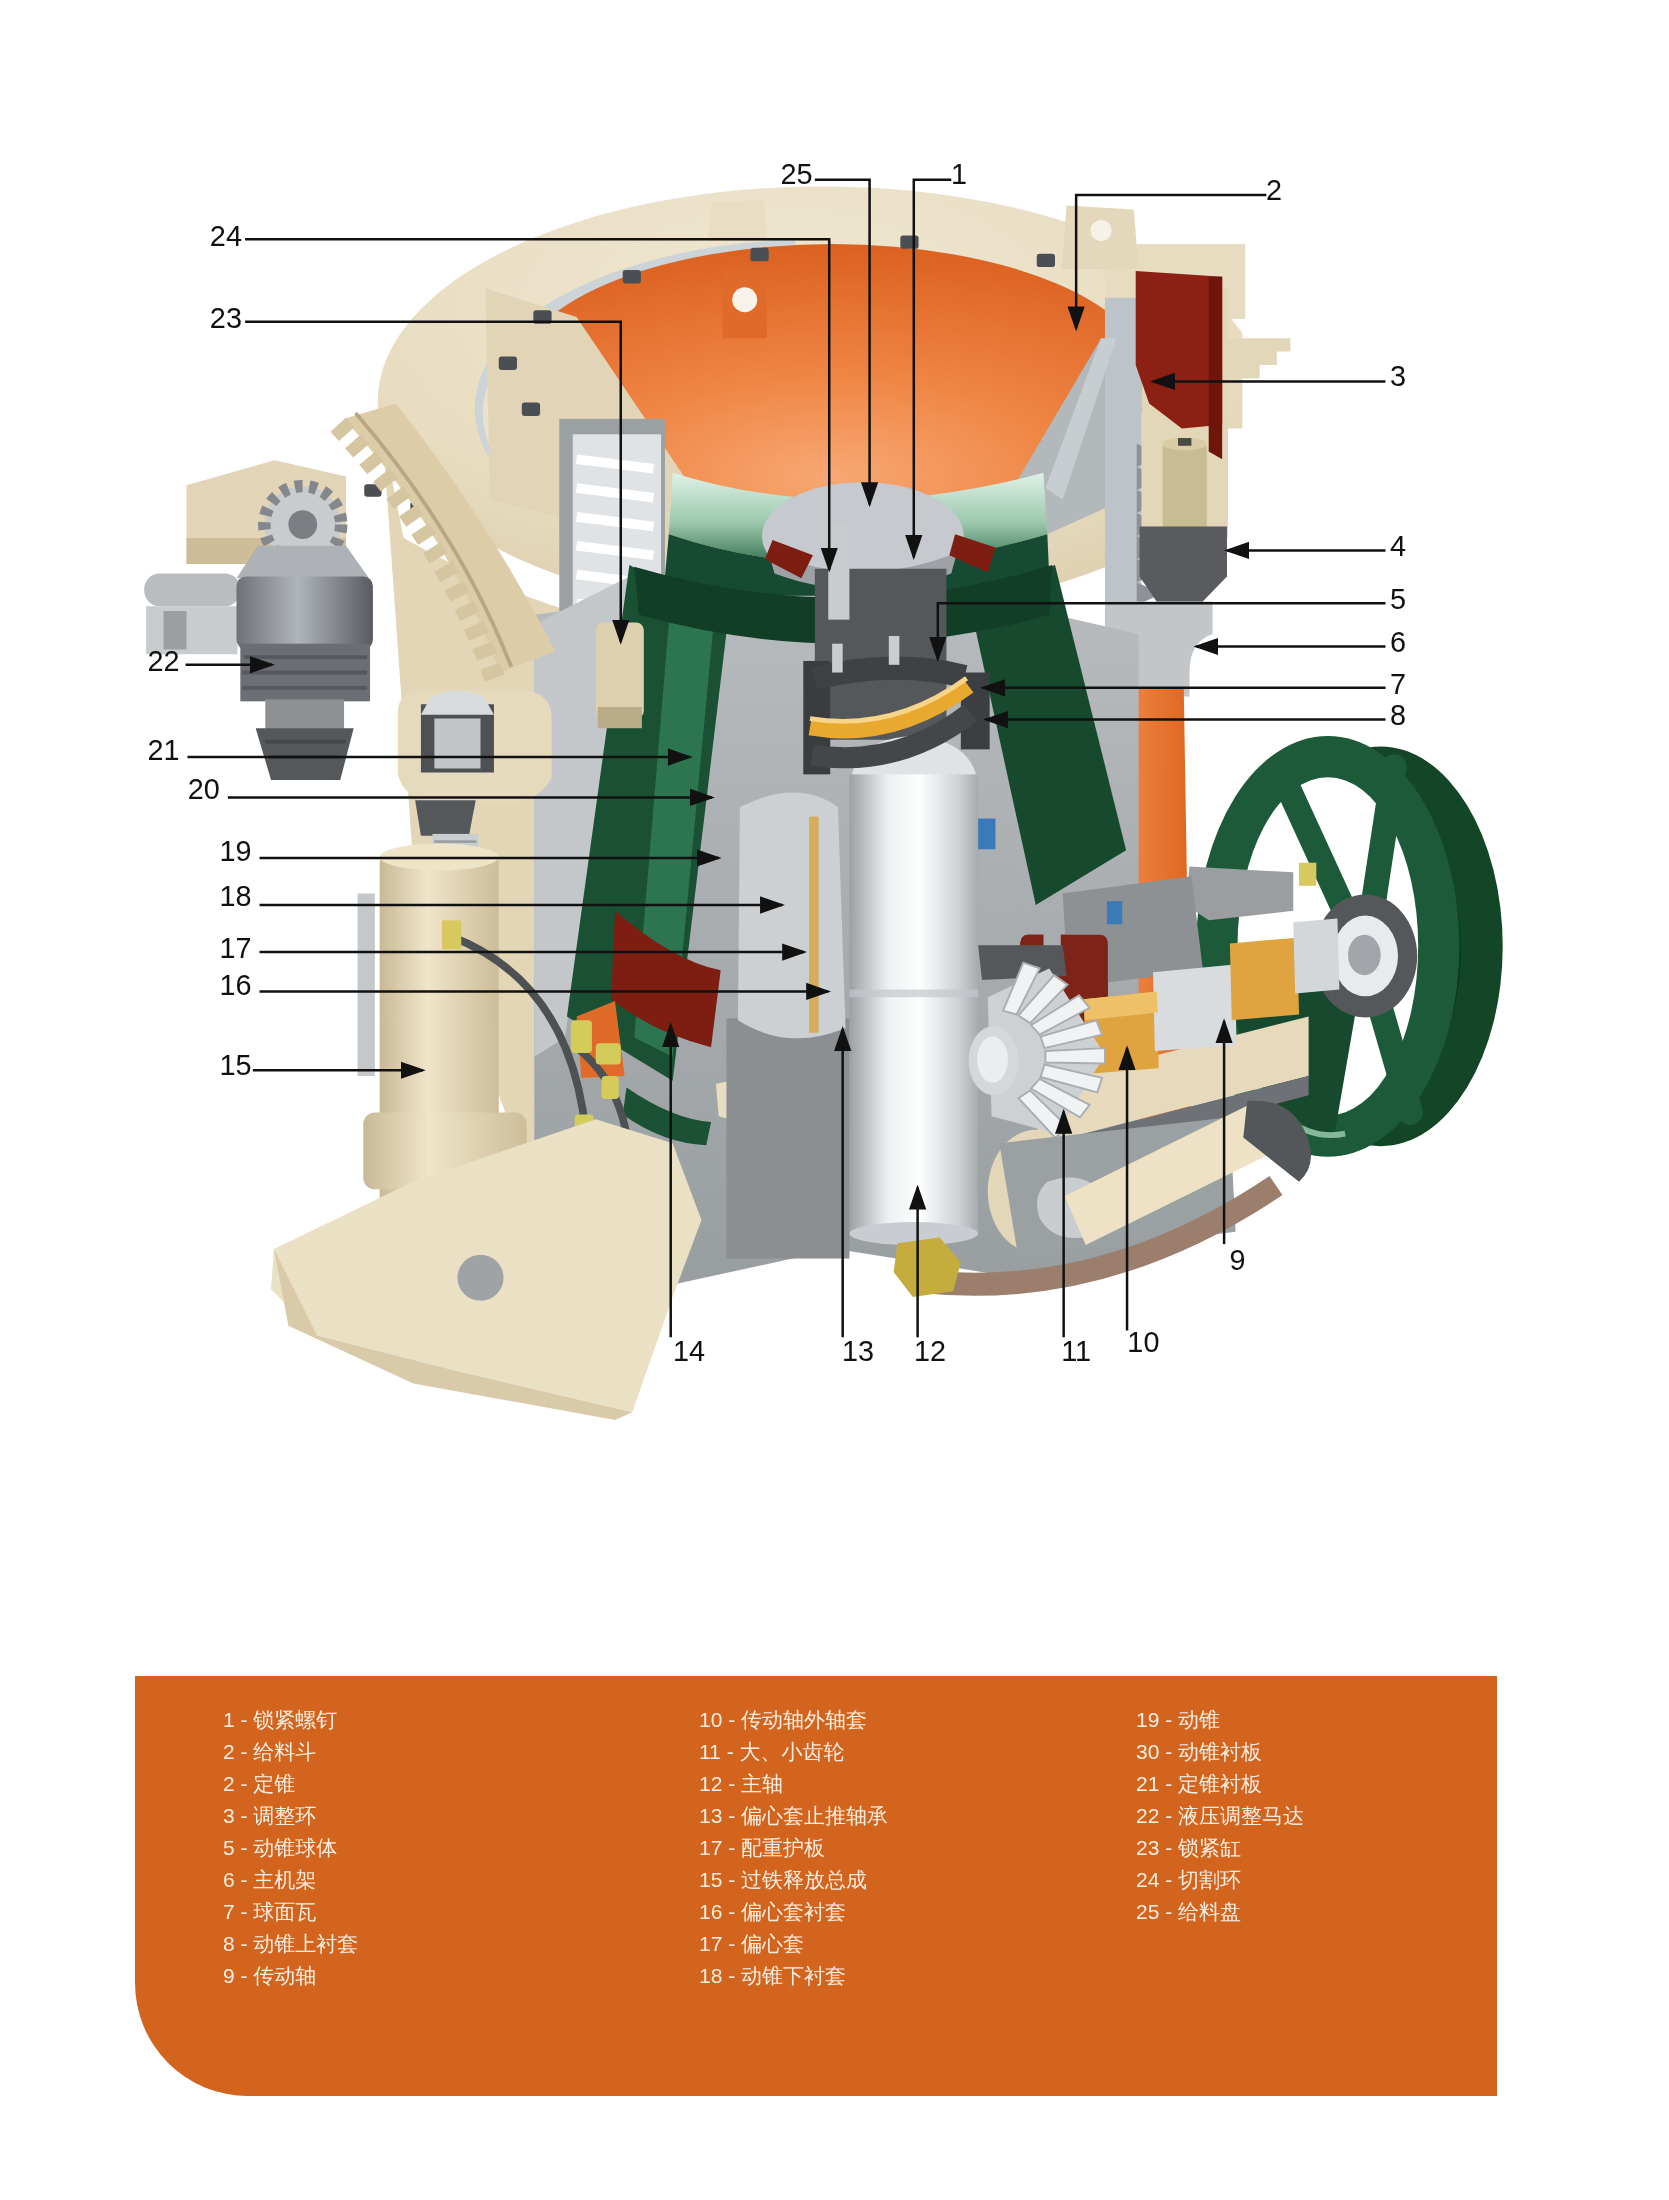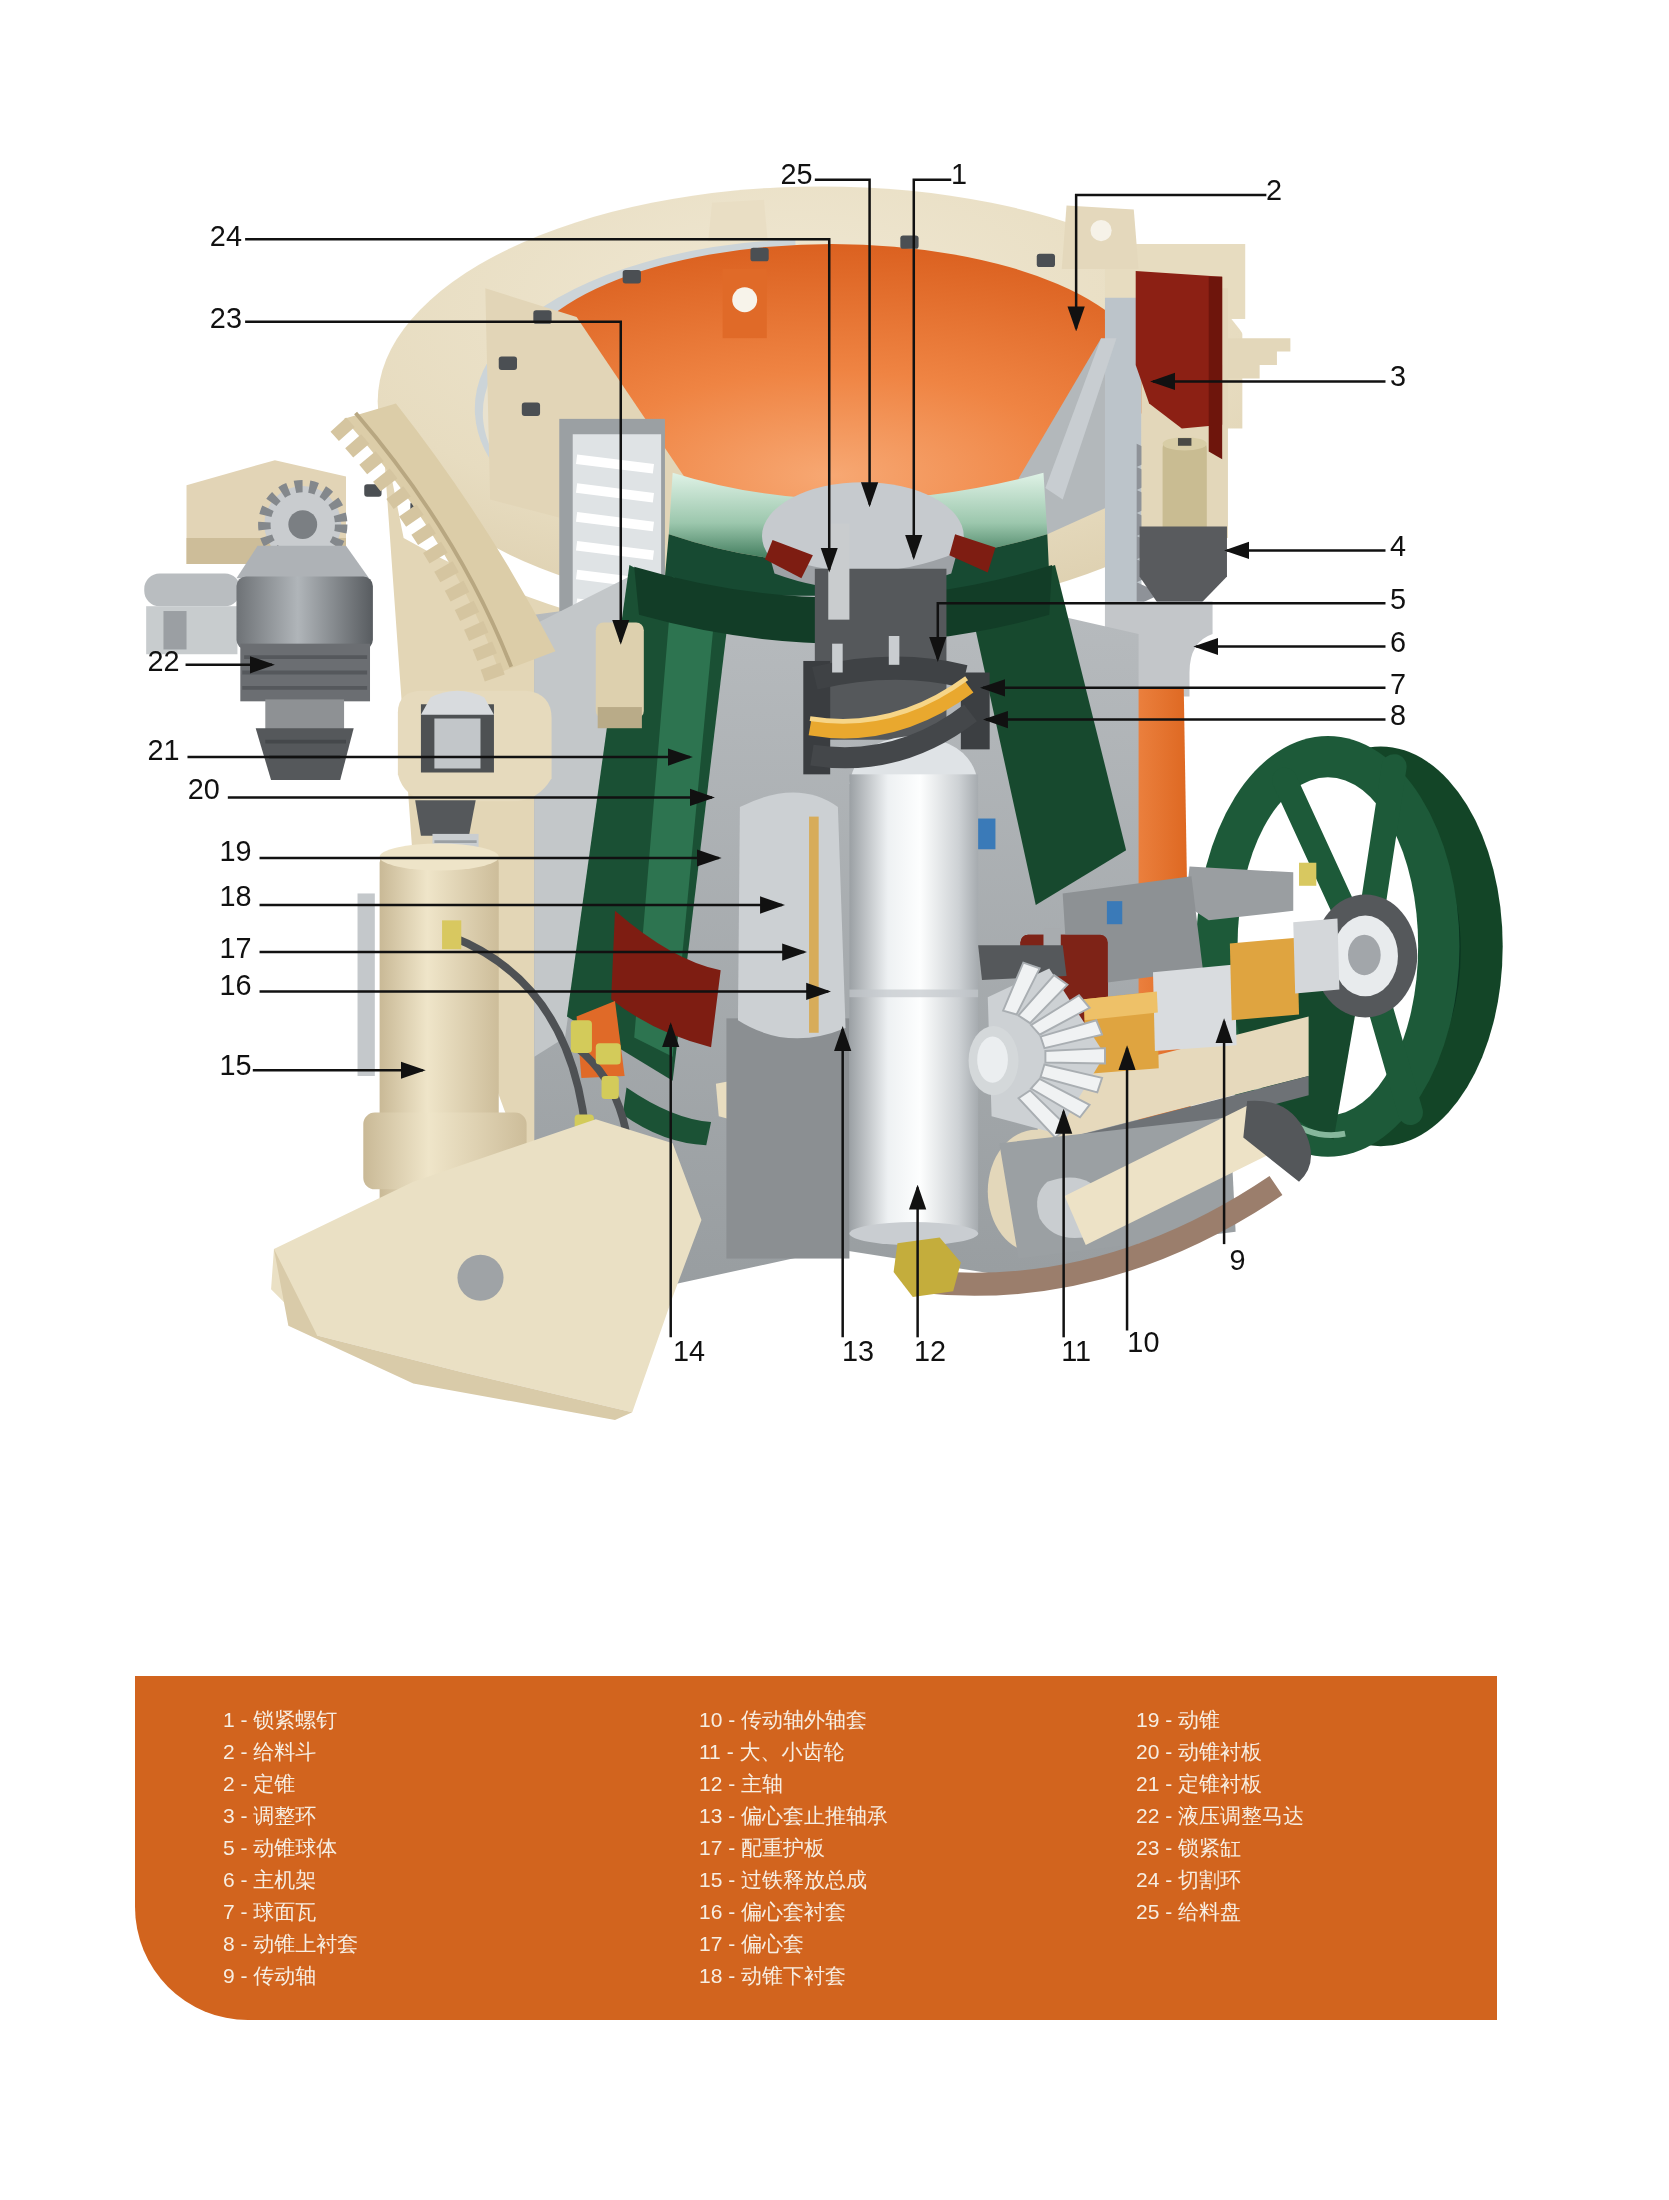--- a/index.html
+++ b/index.html
@@ -1,18 +1,18 @@
 <!DOCTYPE html>
 <html><head>
 <meta charset="utf-8">
 <style>
 html,body{margin:0;padding:0;background:#ffffff;width:1670px;height:2201px;overflow:hidden;}
 body{font-family:"Liberation Sans",sans-serif;position:relative;}
 svg{position:absolute;left:0;top:0;}
-.legend{position:absolute;left:135px;top:1676px;width:1362px;height:344px;background:#d2641e;border-bottom-left-radius:113px;color:#f7eee2;}
+.legend{position:absolute;left:135px;top:1676px;width:1362px;height:420px;background:#d2641e;border-bottom-left-radius:113px;color:#f7eee2;}
 .col{position:absolute;top:28px;font-size:21px;line-height:32px;white-space:nowrap;}
 .c1{left:88px;}
 .c2{left:564px;}
 .c3{left:1001px;}
 </style>
 </head>
 <body>
 <svg width="1670" height="2201" viewBox="0 0 1738 2291">
 <defs>
 <marker id="ah" markerUnits="userSpaceOnUse" markerWidth="26" markerHeight="20" refX="23" refY="10" orient="auto">
@@ -362,21 +362,21 @@
 <div>12 - 主轴</div>
 <div>13 - 偏心套止推轴承</div>
 <div>17 - 配重护板</div>
 <div>15 - 过铁释放总成</div>
 <div>16 - 偏心套衬套</div>
 <div>17 - 偏心套</div>
 <div>18 - 动锥下衬套</div>
 </div>
 <div class="col c3">
 <div>19 - 动锥</div>
-<div>20 - 动锥衬板</div>
+<div>30 - 动锥衬板</div>
 <div>21 - 定锥衬板</div>
 <div>22 - 液压调整马达</div>
 <div>23 - 锁紧缸</div>
 <div>24 - 切割环</div>
 <div>25 - 给料盘</div>
 </div>
 </div>
 
 
 </body></html>

